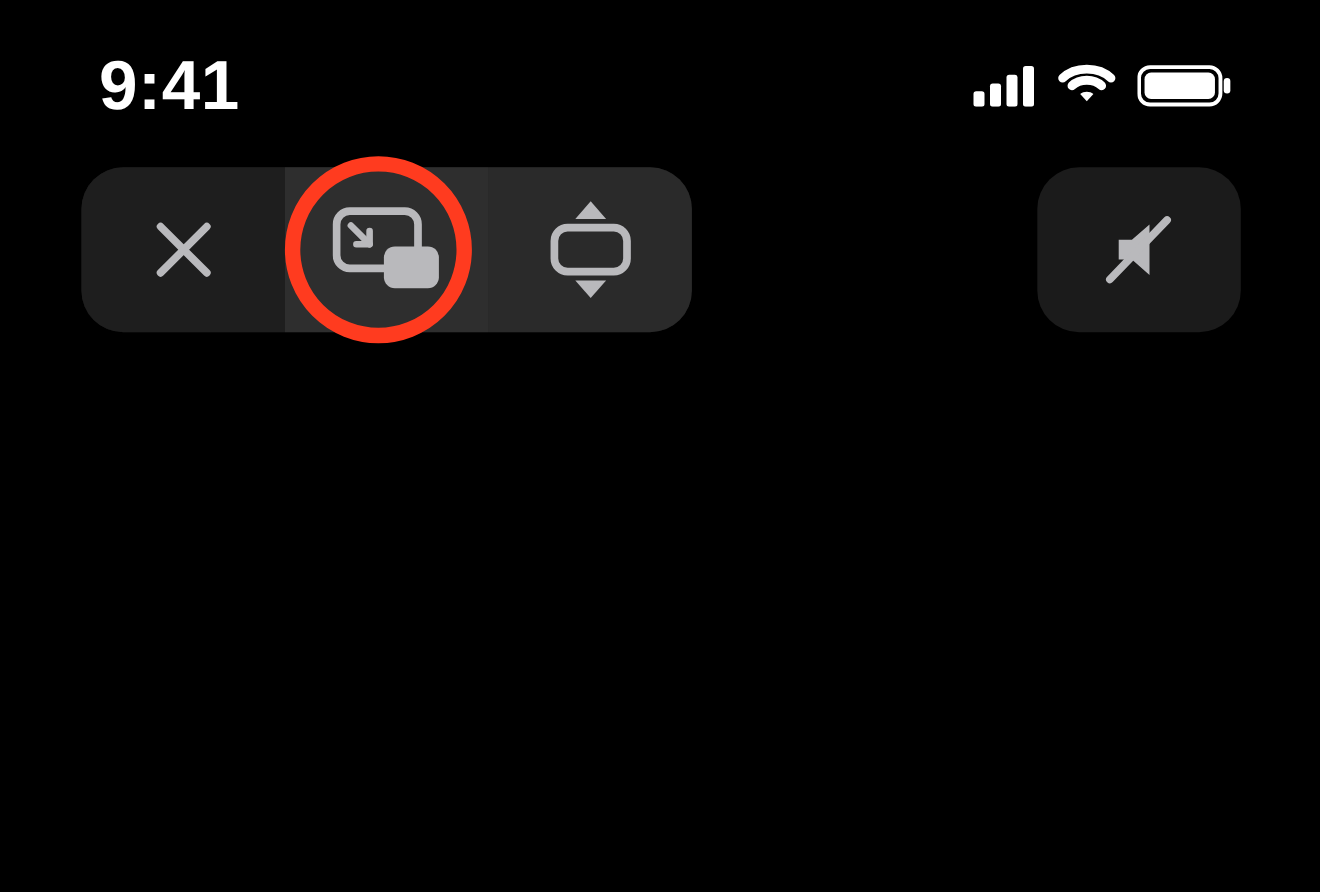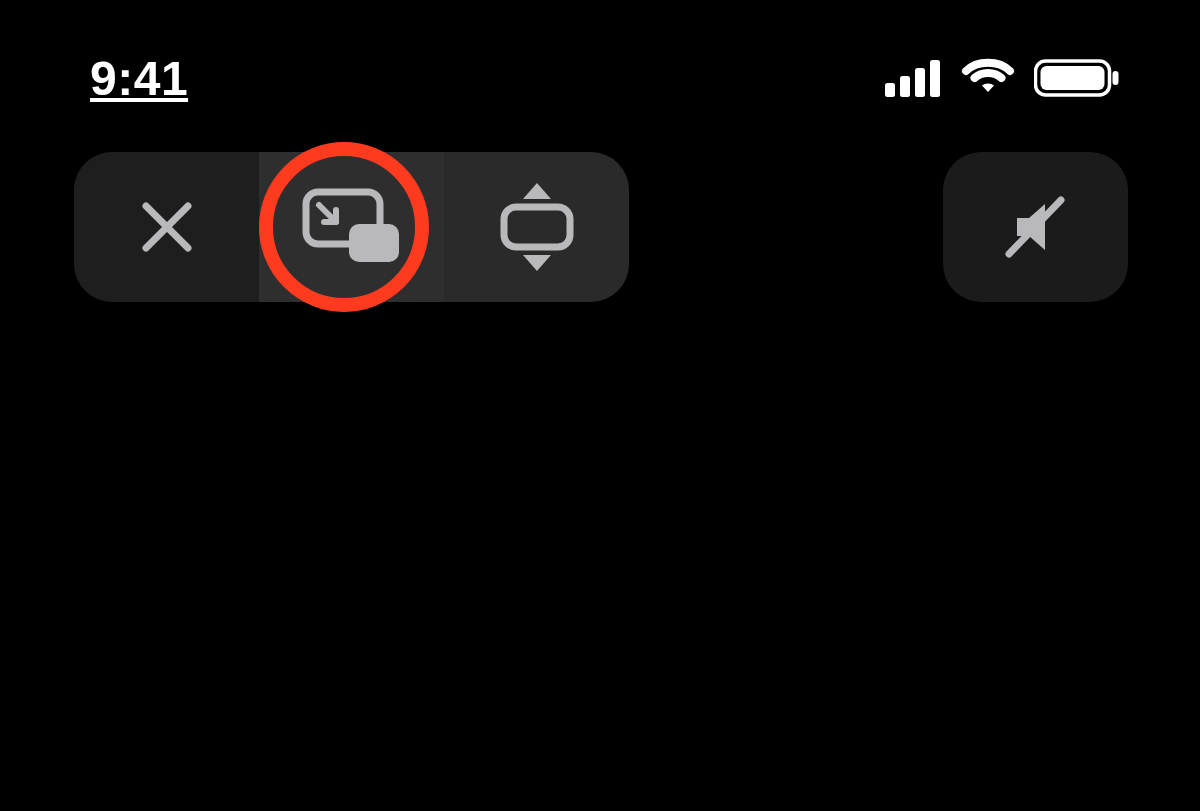--- a/index.html
+++ b/index.html
@@ -17,24 +17,23 @@
       top: 48px;
       left: 0;
       right: 0;
       padding: 0 80px 0 90px;
       display: flex;
       justify-content: space-between;
       align-items: center;
       height: 60px;
     }
     .status-time {
-      font-size: 48px;
+      font-size: 63px;
       font-weight: 600;
       letter-spacing: 0.5px;
-      text-decoration: underline;
     }
     .status-right {
       display: flex;
       align-items: center;
       gap: 18px;
     }
     .status-right svg { display: block; }
 
     
     .toolbar-area {

